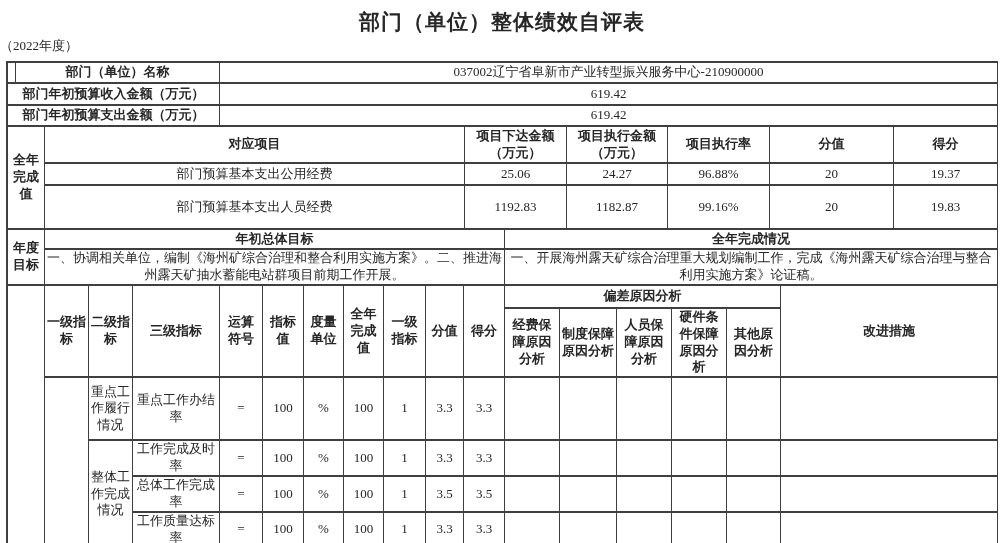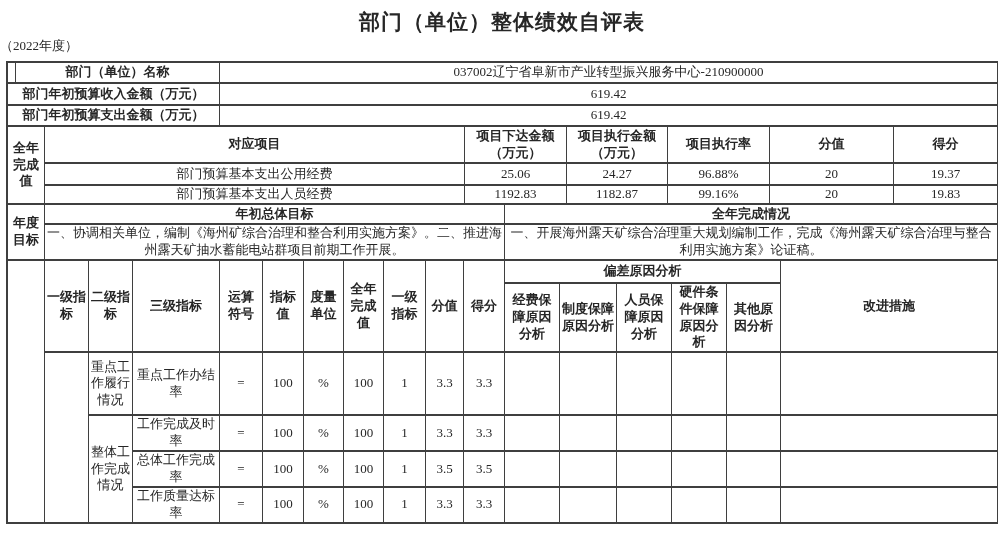--- a/index.html
+++ b/index.html
@@ -98,21 +98,21 @@
         <td class="hdr br2">得分</td>
       </tr>
       <tr style="height:22px">
         <td>部门预算基本支出公用经费</td>
         <td>25.06</td>
         <td>24.27</td>
         <td>96.88%</td>
         <td>20</td>
         <td class="br2">19.37</td>
       </tr>
-      <tr style="height:19px">
+      <tr style="height:44px">
         <td>部门预算基本支出人员经费</td>
         <td>1192.83</td>
         <td>1182.87</td>
         <td>99.16%</td>
         <td>20</td>
         <td class="br2">19.83</td>
       </tr>
     </tbody>
       </table>
 

